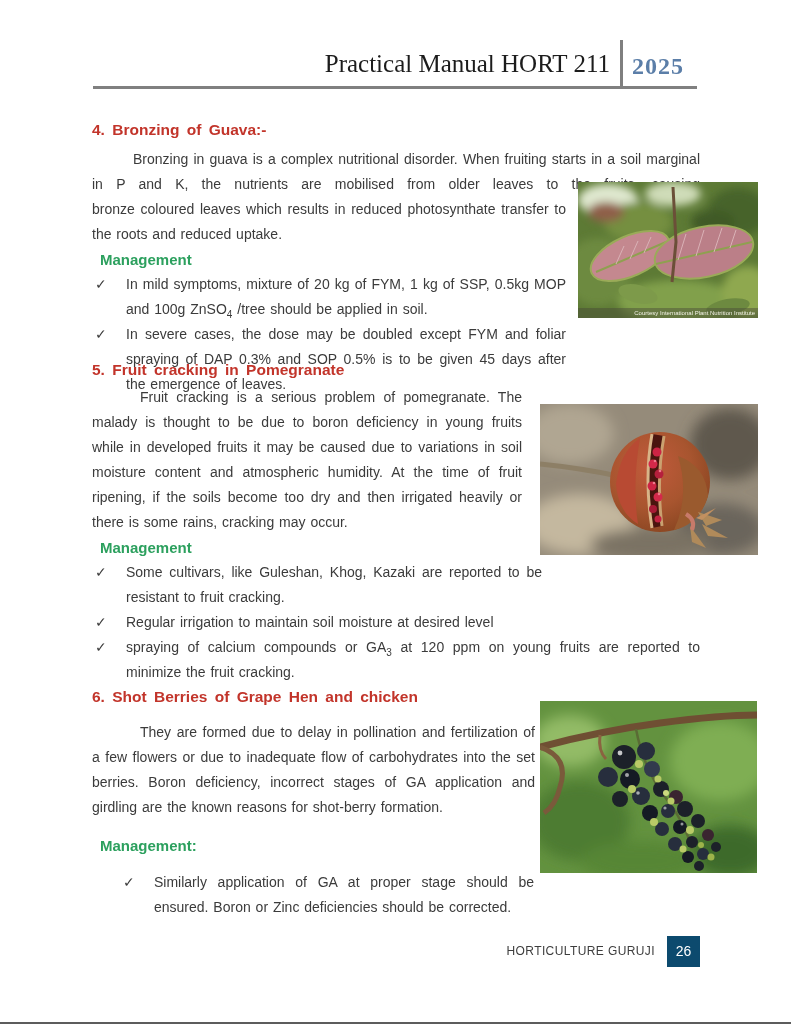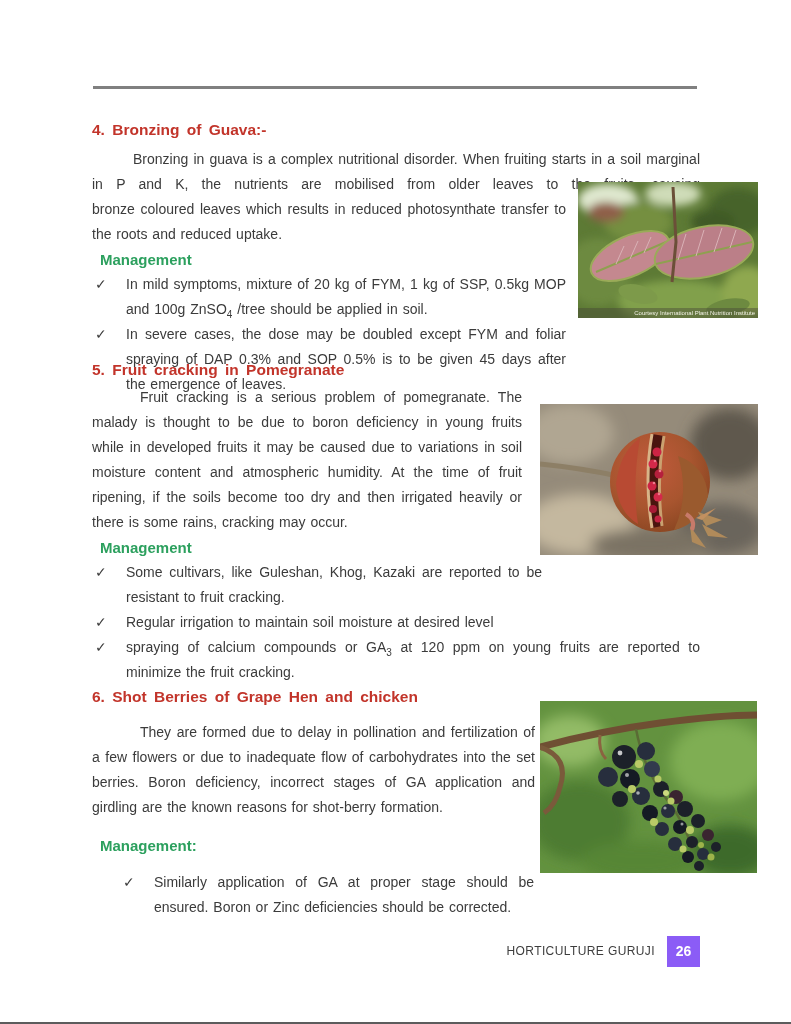--- a/index.html
+++ b/index.html
@@ -51,29 +51,34 @@
   #grape-photo{left:540px;top:701px;width:217px;height:172px;}
   .photo svg{display:block;width:100%;height:100%;}
   .photo-caption{position:absolute;left:0;bottom:0;width:100%;box-sizing:border-box;
                  background:rgba(70,70,55,0.45);color:#f2f2e6;font-size:6px;line-height:10px;
                  text-align:right;padding-right:3px;white-space:nowrap;overflow:hidden;}
 
   
   .footer{position:absolute;top:936px;left:0;width:700px;display:flex;
           justify-content:flex-end;align-items:center;}
   .footer-brand{font-size:12px;color:#3d3d3d;letter-spacing:0.4px;margin-right:12px;}
-  .footer-page{width:33px;height:31px;background:#8b5cf6;color:#ffffff;font-size:14px;
-               display:flex;align-items:center;justify-content:center;font-weight:bold;}
+  .footer-page{width:33px;height:31px;background:#0c4a6e;color:#ffffff;font-size:14px;
+               display:flex;align-items:center;justify-content:center;}
   .bottom-edge{position:absolute;left:0;bottom:0;width:100%;height:2px;background:#5c5c5c;}
 </style>
 </head>
 <body>
 
 <div class="page">
 
+  <div class="header-row">
+    <span class="header-title">Practical Manual HORT 211</span>
+    <span class="header-vbar"></span>
+    <span class="header-year">2025</span>
+  </div>
   <div class="header-rule"></div>
 
   <section class="sec" id="sec4">
     <div class="sec-heading">4. Bronzing of Guava:-</div>
     <div class="para para-wide">Bronzing in guava is a complex nutritional disorder. When fruiting starts in a soil marginal in P and K, the nutrients are mobilised from older leaves to the fruits, causing</div>
     <div class="para para-narrow">bronze coloured leaves which results in reduced photosynthate transfer to the roots and reduced uptake.</div>
     <div class="management">Management</div>
     <div class="bullets">
         <div class="bullet">
           <span class="check">✓</span>

